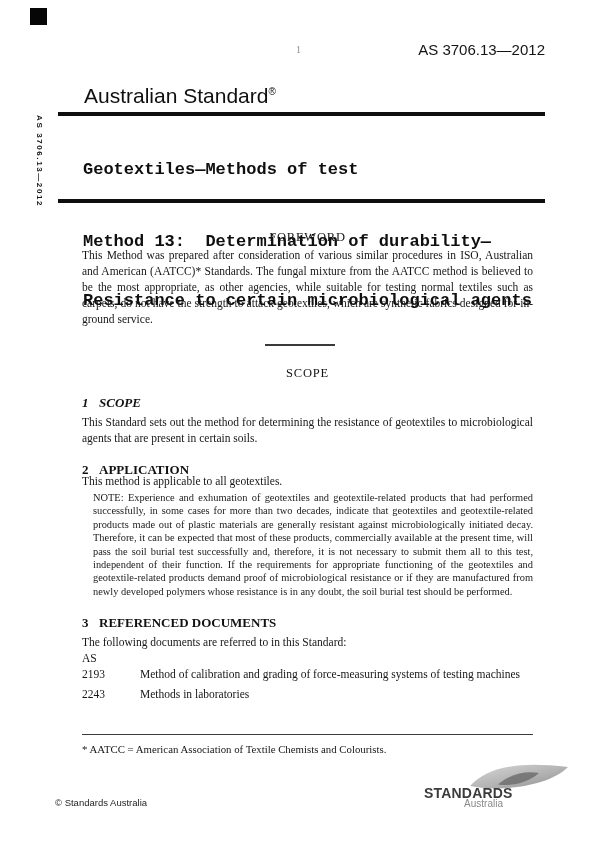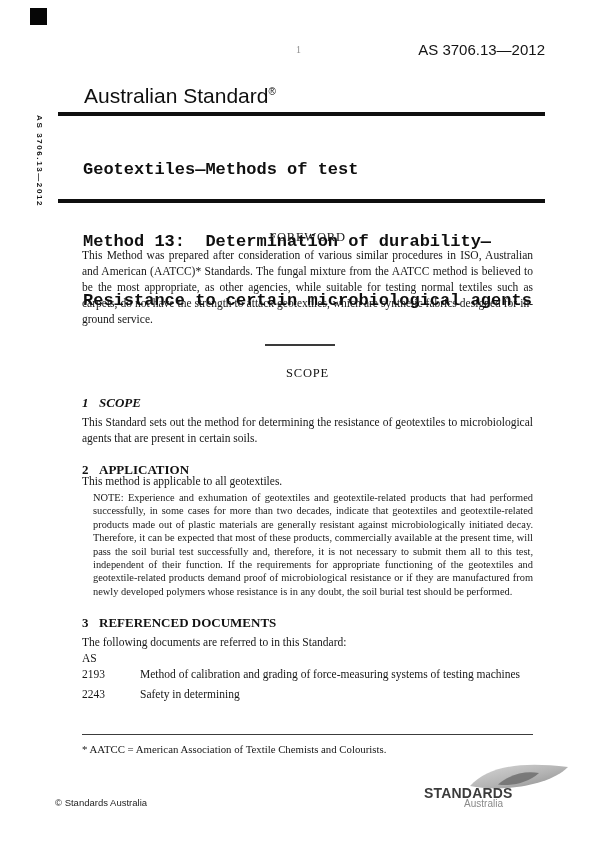--- a/index.html
+++ b/index.html
@@ -101,21 +101,21 @@
   <p class="body-par p-refs-intro">The following documents are referred to in this Standard:</p>
 
   <div class="refs">
     <div>AS</div>
     <div class="ref-row">
       <span class="ref-code">2193</span>
       <span class="ref-desc">Method of calibration and grading of force-measuring systems of testing machines</span>
     </div>
     <div class="ref-row gap">
       <span class="ref-code">2243</span>
-      <span class="ref-desc">Safety in determining</span>
+      <span class="ref-desc">Methods in laboratories</span>
     </div>
   </div>
 
   <div class="footnote-rule"></div>
   <div class="footnote">* AATCC = American Association of Textile Chemists and Colourists.</div>
 
   <div class="copyright">© Standards Australia</div>
 
   <div class="logo">
     <svg class="logo-swoosh" width="104" height="30" viewBox="0 0 104 30">

